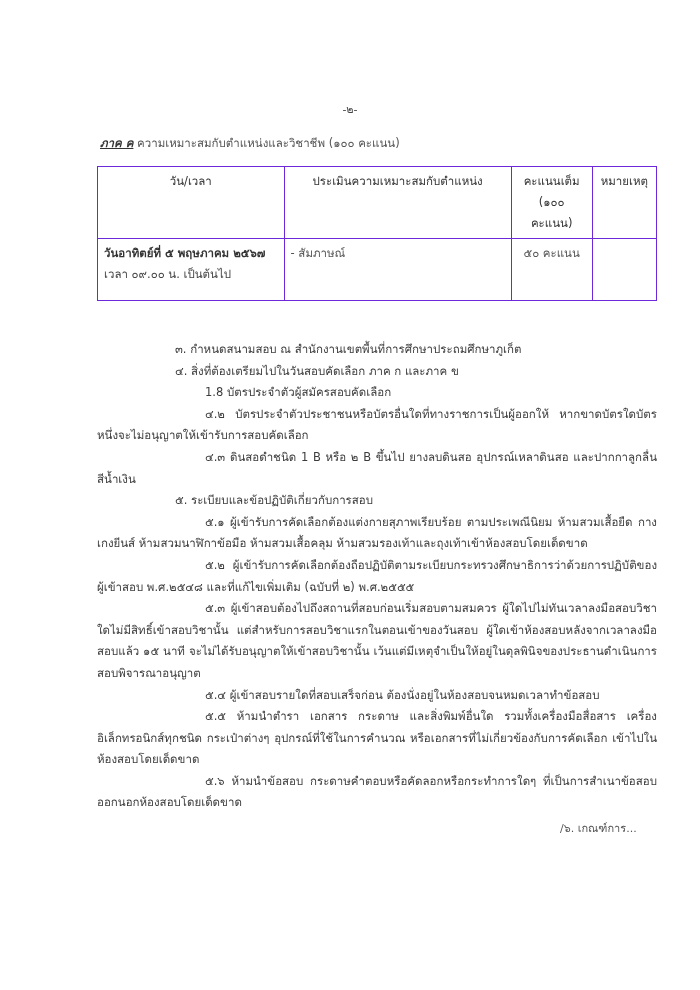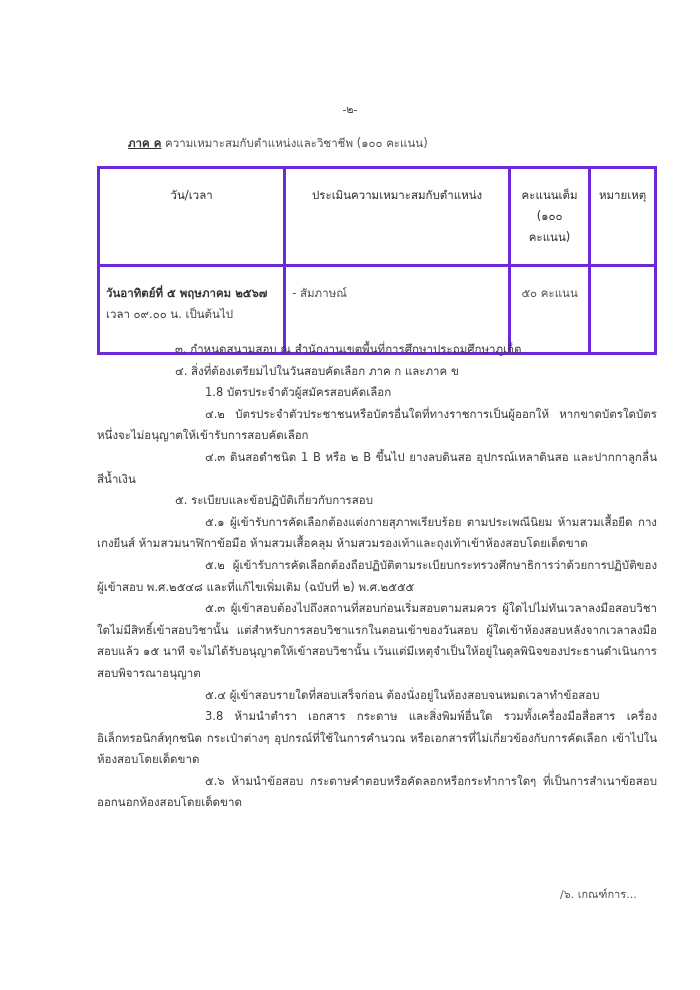--- a/index.html
+++ b/index.html
@@ -8,44 +8,44 @@
     font-family: "DejaVu Sans", sans-serif; color: #3a3a3a;
   }
   .page-number {
     position: absolute; top: 100px; left: 0; width: 700px; text-align: center;
     font-size: 11px; color: #444;
   }
   .heading {
     position: absolute; top: 134px; left: 100px; font-size: 11.5px; color: #555;
     white-space: nowrap;
   }
-  .heading .prefix { font-weight: bold; text-decoration: underline; color: #333; margin-left: 28px; }
+  .heading .prefix { font-weight: bold; font-style: italic; text-decoration: underline; color: #333; }
   table.schedule {
     position: absolute; top: 166px; left: 97px; width: 560px;
     border-collapse: collapse; font-size: 11.5px;
   }
   table.schedule td, table.schedule th {
-    border: 3px solid #6d28d9; vertical-align: top; padding: 16px 6px;
+    border: 1px solid #6d28d9; vertical-align: top; padding: 4px 6px;
     line-height: 21px;
   }
   table.schedule th { font-weight: normal; color: #333; text-align: center; height: 34px; }
   table.schedule td.date { font-weight: bold; color: #333; white-space: nowrap; }
   table.schedule td.eval { color: #555; }
   table.schedule td.score { text-align: center; color: #555; }
   .col1 { width: 175px; } .col2 { width: 213px; } .col3 { width: 76px; } .col4 { width: 58px; }
   .row1 td { height: 53px; } .row2 td { height: 53px; }
   .body-text {
     position: absolute; top: 339px; left: 97px; width: 560px;
     font-size: 11.5px; line-height: 21.6px; color: #3c3c3c;
   }
   .body-text p { margin: 0; text-align: justify; }
   .lvl1 { text-indent: 78px; }
   .lvl2 { text-indent: 108px; }
   .footer-next {
-    position: absolute; top: 885px; left: 560px; font-size: 11px; color: #555;
+    position: absolute; top: 819px; left: 560px; font-size: 11px; color: #555;
     white-space: nowrap;
   }
 </style>
 </head>
 <body>
 
 <div class="page-number">-๒-</div>
 
 <div class="heading">
   <span class="prefix">ภาค ค</span><span> ความเหมาะสมกับตำแหน่งและวิชาชีพ (๑๐๐ คะแนน)</span>
@@ -87,17 +87,17 @@
   <p class="lvl1">๓. กำหนดสนามสอบ ณ สำนักงานเขตพื้นที่การศึกษาประถมศึกษาภูเก็ต</p>
   <p class="lvl1">๔. สิ่งที่ต้องเตรียมไปในวันสอบคัดเลือก ภาค ก  และภาค ข</p>
   <p class="lvl2">1.8 บัตรประจำตัวผู้สมัครสอบคัดเลือก</p>
   <p class="lvl2">๔.๒ บัตรประจำตัวประชาชนหรือบัตรอื่นใดที่ทางราชการเป็นผู้ออกให้ หากขาดบัตรใดบัตรหนึ่งจะไม่อนุญาตให้เข้ารับการสอบคัดเลือก</p>
   <p class="lvl2">๔.๓ ดินสอดำชนิด 1 B หรือ ๒ B ขึ้นไป ยางลบดินสอ อุปกรณ์เหลาดินสอ และปากกาลูกลื่นสีน้ำเงิน</p>
   <p class="lvl1">๕. ระเบียบและข้อปฏิบัติเกี่ยวกับการสอบ</p>
   <p class="lvl2">๕.๑ ผู้เข้ารับการคัดเลือกต้องแต่งกายสุภาพเรียบร้อย  ตามประเพณีนิยม ห้ามสวมเสื้อยืด กางเกงยีนส์ ห้ามสวมนาฬิกาข้อมือ ห้ามสวมเสื้อคลุม ห้ามสวมรองเท้าและถุงเท้าเข้าห้องสอบโดยเด็ดขาด</p>
   <p class="lvl2">๕.๒ ผู้เข้ารับการคัดเลือกต้องถือปฏิบัติตามระเบียบกระทรวงศึกษาธิการว่าด้วยการปฏิบัติของผู้เข้าสอบ พ.ศ.๒๕๔๘ และที่แก้ไขเพิ่มเติม (ฉบับที่ ๒) พ.ศ.๒๕๕๕</p>
   <p class="lvl2">๕.๓ ผู้เข้าสอบต้องไปถึงสถานที่สอบก่อนเริ่มสอบตามสมควร ผู้ใดไปไม่ทันเวลาลงมือสอบวิชาใดไม่มีสิทธิ์เข้าสอบวิชานั้น  แต่สำหรับการสอบวิชาแรกในตอนเข้าของวันสอบ ผู้ใดเข้าห้องสอบหลังจากเวลาลงมือสอบแล้ว  ๑๕ นาที  จะไม่ได้รับอนุญาตให้เข้าสอบวิชานั้น เว้นแต่มีเหตุจำเป็นให้อยู่ในดุลพินิจของประธานดำเนินการสอบพิจารณาอนุญาต</p>
   <p class="lvl2">๕.๔ ผู้เข้าสอบรายใดที่สอบเสร็จก่อน  ต้องนั่งอยู่ในห้องสอบจนหมดเวลาทำข้อสอบ</p>
-  <p class="lvl2">3.8 ห้ามนำตำรา เอกสาร กระดาษ และสิ่งพิมพ์อื่นใด รวมทั้งเครื่องมือสื่อสาร เครื่องอิเล็กทรอนิกส์ทุกชนิด  กระเป๋าต่างๆ  อุปกรณ์ที่ใช้ในการคำนวณ หรือเอกสารที่ไม่เกี่ยวข้องกับการคัดเลือก เข้าไปในห้องสอบโดยเด็ดขาด</p>
+  <p class="lvl2">๕.๕ ห้ามนำตำรา เอกสาร กระดาษ และสิ่งพิมพ์อื่นใด รวมทั้งเครื่องมือสื่อสาร เครื่องอิเล็กทรอนิกส์ทุกชนิด  กระเป๋าต่างๆ  อุปกรณ์ที่ใช้ในการคำนวณ หรือเอกสารที่ไม่เกี่ยวข้องกับการคัดเลือก เข้าไปในห้องสอบโดยเด็ดขาด</p>
   <p class="lvl2">๕.๖ ห้ามนำข้อสอบ  กระดาษคำตอบหรือคัดลอกหรือกระทำการใดๆ ที่เป็นการสำเนาข้อสอบออกนอกห้องสอบโดยเด็ดขาด</p>
 </div>
 
 <div class="footer-next">/๖. เกณฑ์การ...</div>
 
 </body></html>

